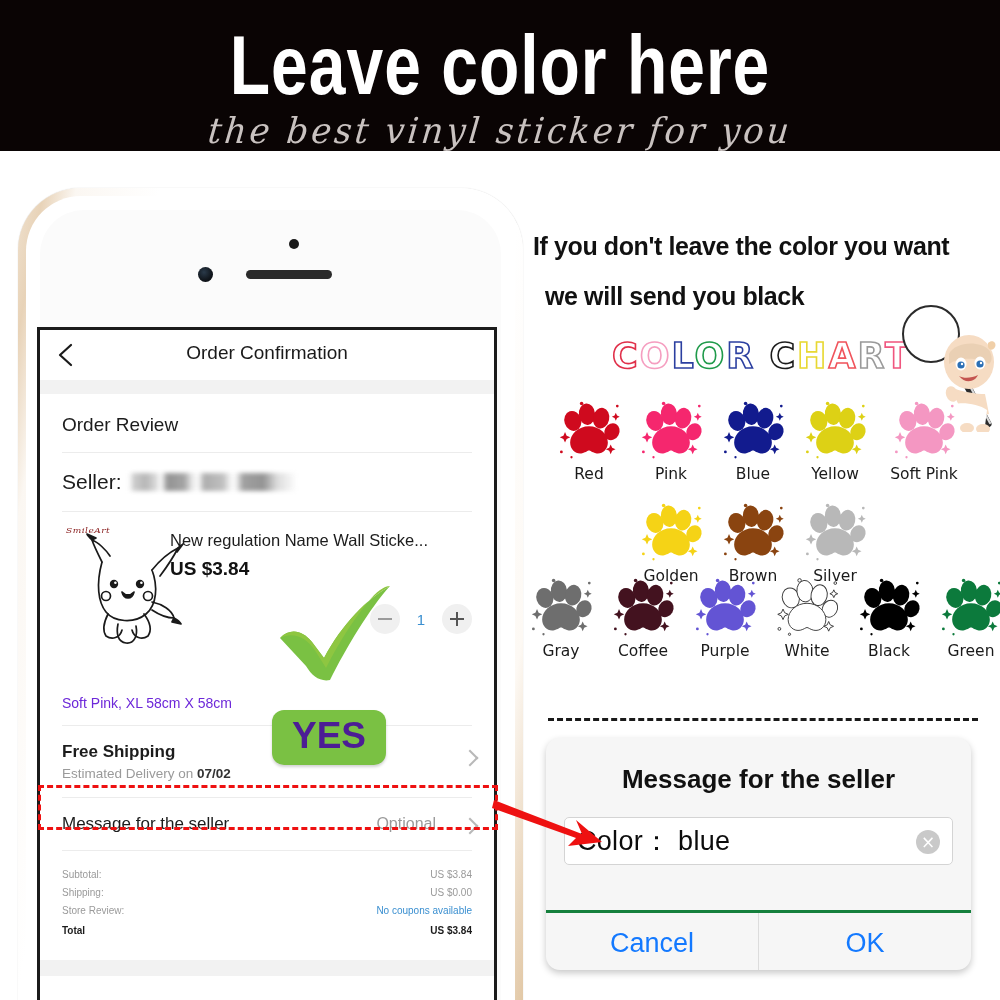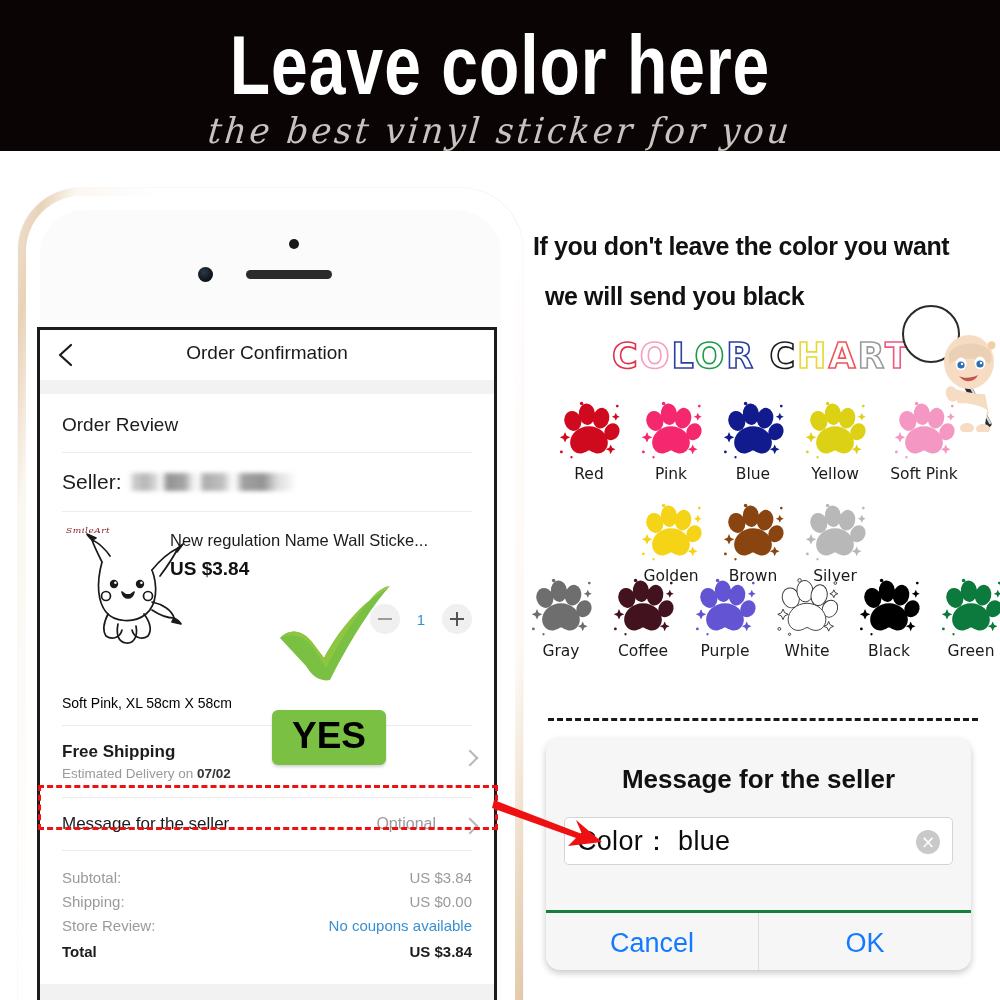--- a/index.html
+++ b/index.html
@@ -113,21 +113,21 @@
   .item-thumb { position:absolute; left:22px; top:14px; width:130px; height:130px; }
   .brandmark {
     position:absolute; left:4px; top:0px;
     font-family:"DejaVu Serif", serif; font-style:italic;
     font-size:9px; color:#8a2020; letter-spacing:.5px;
     transform:scaleY(.8);
   }
   .item-text { margin-left:108px; padding-top:4px; }
   .item-name { font-size:16.5px; color:#1c1c1c; line-height:1.25; }
   .item-price { font-size:19px; font-weight:bold; color:#111; margin-top:7px; }
-  .variant { padding:0 22px 14px 22px; font-size:14px; color:#000000; margin-top:8px; }
+  .variant { padding:0 22px 14px 22px; font-size:14px; color:#6d28d9; margin-top:8px; }
 
   .qty { position:absolute; right:22px; top:92px; display:flex; align-items:center; }
   .qbtn {
     width:30px; height:30px; border-radius:50%; background:#f0f0f0;
     position:relative;
   }
   .qbtn .h { position:absolute; left:8px; top:14px; width:14px; height:2px; background:#9b9b9b; }
   .qbtn.plus .h { background:#555; }
   .qbtn .v { position:absolute; left:14px; top:8px; width:2px; height:14px; background:#555; }
   .qnum { width:42px; text-align:center; font-size:15px; color:#3a8fd0; }
@@ -137,33 +137,33 @@
   .ship-sub { font-size:13.5px; color:#9a9a9a; margin-top:4px; }
   .ship-sub b { color:#333; }
   .chev-right { position:absolute; right:18px; top:26px; width:12px; height:12px;
     border-right:2px solid #b8b8b8; border-top:2px solid #b8b8b8; transform:rotate(45deg); }
 
   .msg-row { position:relative; padding:16px 22px 16px 22px; display:flex; align-items:center; }
   .msg-label { font-size:17px; color:#1c1c1c; flex:1; }
   .msg-optional { font-size:16px; color:#9a9a9a; margin-right:36px; }
 
   .totals { padding:14px 22px 10px 22px; }
-  .trow { display:flex; justify-content:space-between; font-size:15px; color:#9a9a9a; padding:3.5px 0; }
+  .trow { display:flex; justify-content:space-between; font-size:10px; color:#9a9a9a; padding:3.5px 0; }
   .trow.link .tval { color:#3a8fd0; }
   .trow.total { color:#1c1c1c; font-weight:bold; padding-top:6px; }
   .trow.total .tval { color:#1c1c1c; font-weight:bold; }
   .bottom-gap { height:16px; background:#f2f2f2; margin-top:10px; }
 
   
   #checkmark { position:absolute; left:272px; top:578px; width:130px; height:110px; z-index:7; }
   #yes-badge {
     position:absolute; left:272px; top:710px; z-index:7;
-    background:#7ac143; border-radius:6px;
+    background:#7ac143; border-radius:12px;
     padding:5px 20px 8px 20px;
-    font-size:37px; font-weight:bold; color:#000000;
+    font-size:37px; font-weight:bold; color:#4c1d95;
     box-shadow:0 2px 3px rgba(0,0,0,.18);
     letter-spacing:0px;
   }
   #msg-highlight {
     position:absolute; left:38px; top:785px; width:460px; height:45px;
     border:3px dashed #ee1111; z-index:8;
   }
 
   
   #r-line1 {

